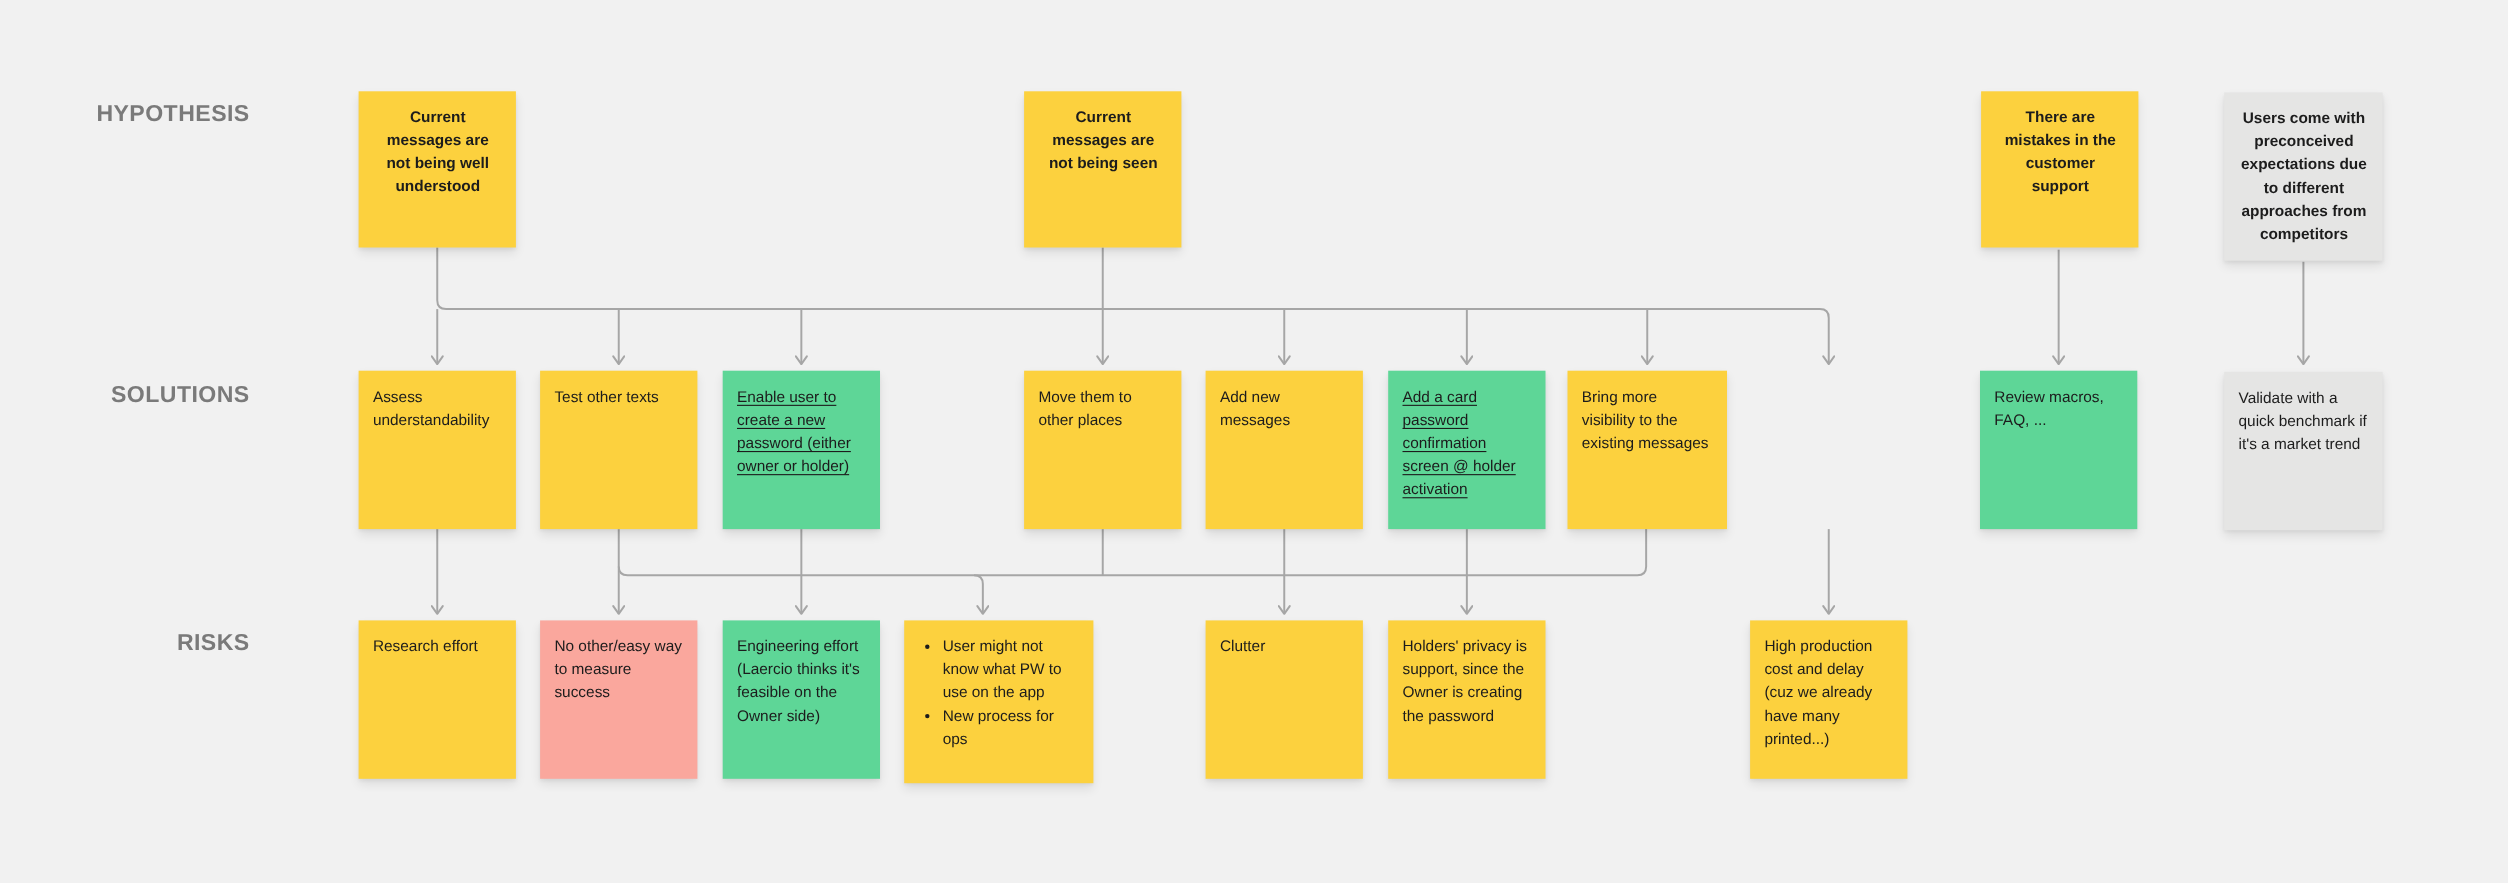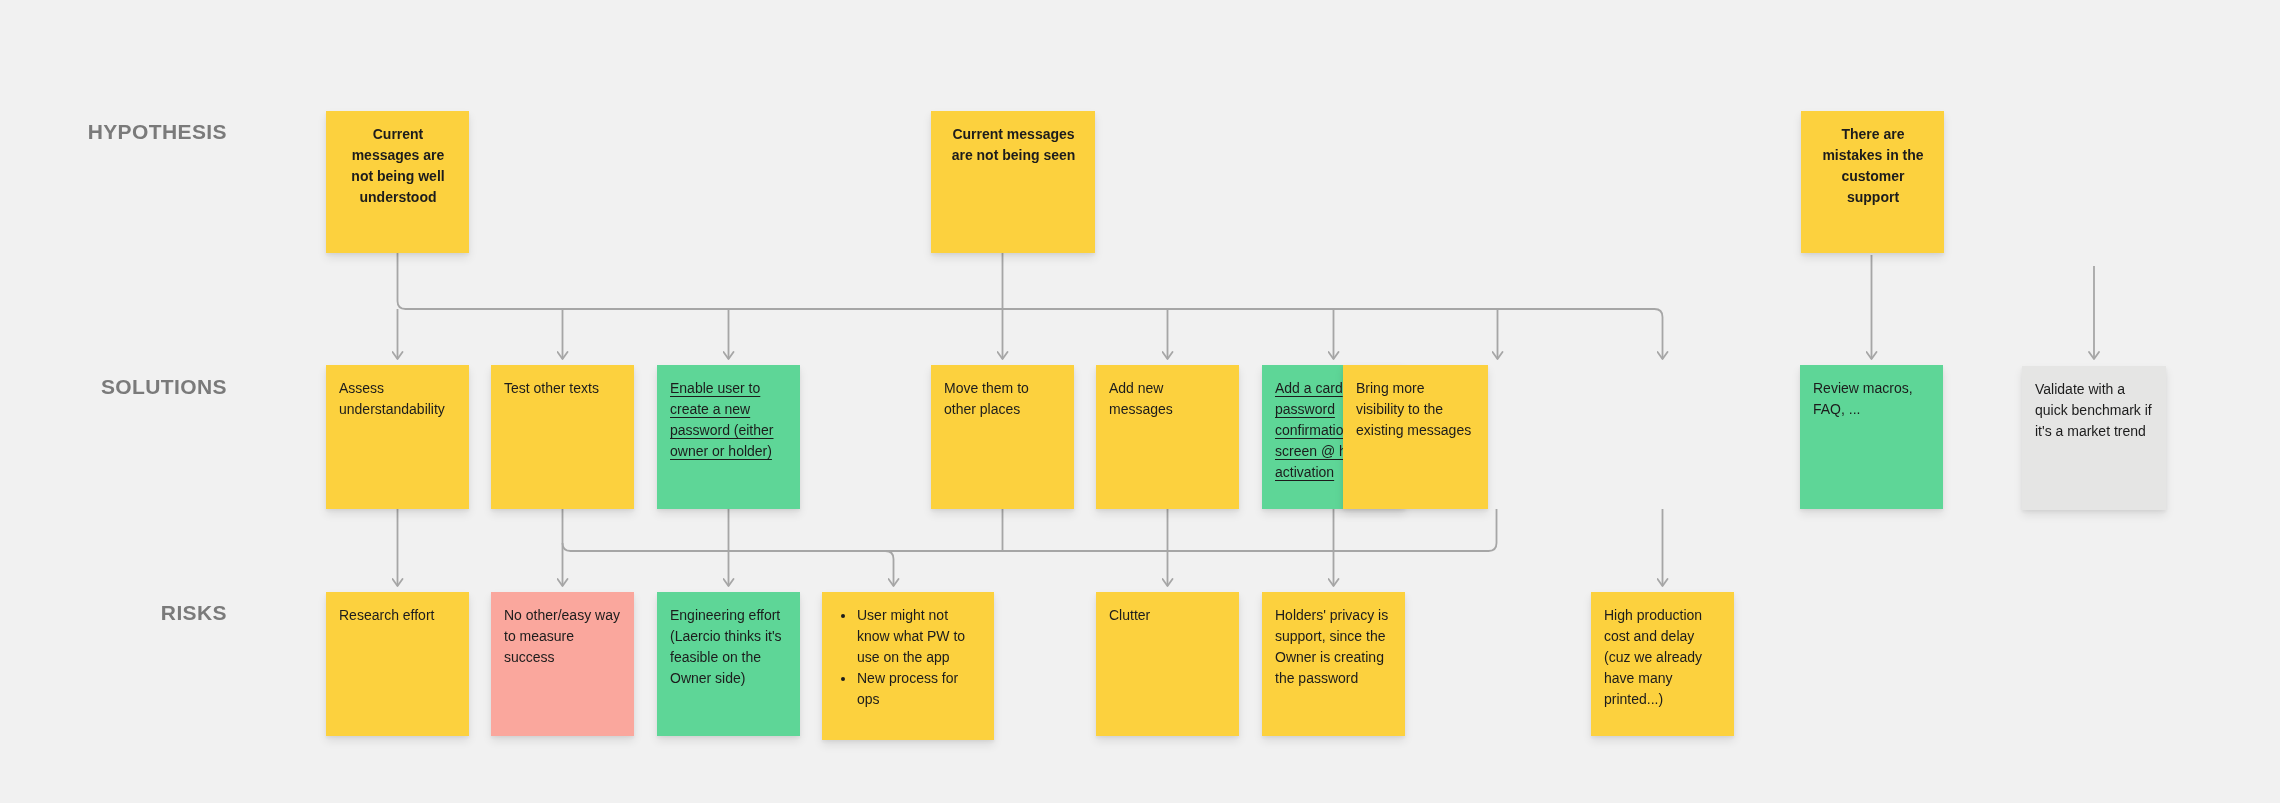--- a/index.html
+++ b/index.html
@@ -2,21 +2,21 @@
 <html style="--yellow: #FCD13E; --green: #5ED697; --pink: #FAA79D; --gray: #E5E5E4; --connector: #A6A6A6; --background: #F1F1F1; --label: #7A7A7A; --text: #1C1C1C;"><head>
 <meta charset="utf-8">
 <style>
   html,body { margin:0; padding:0; }
   body {
     width:2280px; height:803px;
     position:relative; overflow:hidden;
     background:var(--background,#F1F1F1);
     font-family:"Liberation Sans", sans-serif;
   }
-  .board { position:absolute; inset:0;margin-top:28px; }
+  .board { position:absolute; inset:0; }
   .row-label {
     position:absolute; left:0; width:227px;
     text-align:right;
     font-weight:700; font-size:21px; letter-spacing:0.4px;
     color:var(--label,#7A7A7A);
     user-select:none;
   }
   .connectors { position:absolute; left:0; top:0; pointer-events:none; }
   .connectors path { fill:none; stroke:var(--connector,#A6A6A6); stroke-width:1.8px; }
   .sticky {
@@ -71,46 +71,49 @@
     <path d="M1002.5 481 L1002.5 523"></path>
     <path d="M885.5 523 Q893.5 523 893.5 531 L893.5 558" marker-end="url(#arrowhead)"></path>
     <path d="M1167.5 481 L1167.5 558" marker-end="url(#arrowhead)"></path>
     <path d="M1333.5 481 L1333.5 558" marker-end="url(#arrowhead)"></path>
     <path d="M1662.5 481 L1662.5 558" marker-end="url(#arrowhead)"></path>
   </svg>
 
   <div class="sticky yellow bold" style="left:326px;top:83px;width:143px;height:142px">
     <div>Current messages are not being well understood</div>
   </div>
-  <div class="sticky yellow bold" style="left:931px;top:83px;width:164px;height:142px">
+  <div class="sticky yellow bold" style="left:931px;top:83px;width:143px;height:142px">
     <div>Current messages are not being seen</div>
   </div>
   <div class="sticky yellow bold" style="left:1801px;top:83px;width:143px;height:142px">
     <div>There are mistakes in the customer support</div>
+  </div>
+  <div class="sticky gray bold" style="left:2022px;top:84px;width:144px;height:153px">
+    <div>Users come with preconceived expectations due to different approaches from competitors</div>
   </div>
 
   <div class="sticky yellow" style="left:326px;top:337px;width:143px;height:144px">
     <div>Assess understandability</div>
   </div>
   <div class="sticky yellow" style="left:491px;top:337px;width:143px;height:144px">
     <div>Test other texts</div>
   </div>
   <div class="sticky green" style="left:657px;top:337px;width:143px;height:144px">
     <div><span class="link">Enable user to create a new password (either owner or holder)</span></div>
   </div>
   <div class="sticky yellow" style="left:931px;top:337px;width:143px;height:144px">
     <div>Move them to other places</div>
   </div>
   <div class="sticky yellow" style="left:1096px;top:337px;width:143px;height:144px">
     <div>Add new messages</div>
   </div>
   <div class="sticky green" style="left:1262px;top:337px;width:143px;height:144px">
     <div><span class="link">Add a card password confirmation screen @ holder activation</span></div>
   </div>
-  <div class="sticky yellow" style="left:1343px;top:337px;width:145px;height:144px">
+  <div class="sticky yellow" style="left:1425px;top:337px;width:145px;height:144px">
     <div>Bring more visibility to the existing messages</div>
   </div>
   <div class="sticky green" style="left:1800px;top:337px;width:143px;height:144px">
     <div>Review macros, FAQ, ...</div>
   </div>
   <div class="sticky yellow" style="left:326px;top:564px;width:143px;height:144px">
     <div>Research effort</div>
   </div>
 
   <div class="sticky gray" style="left:2022px;top:338px;width:144px;height:144px">

